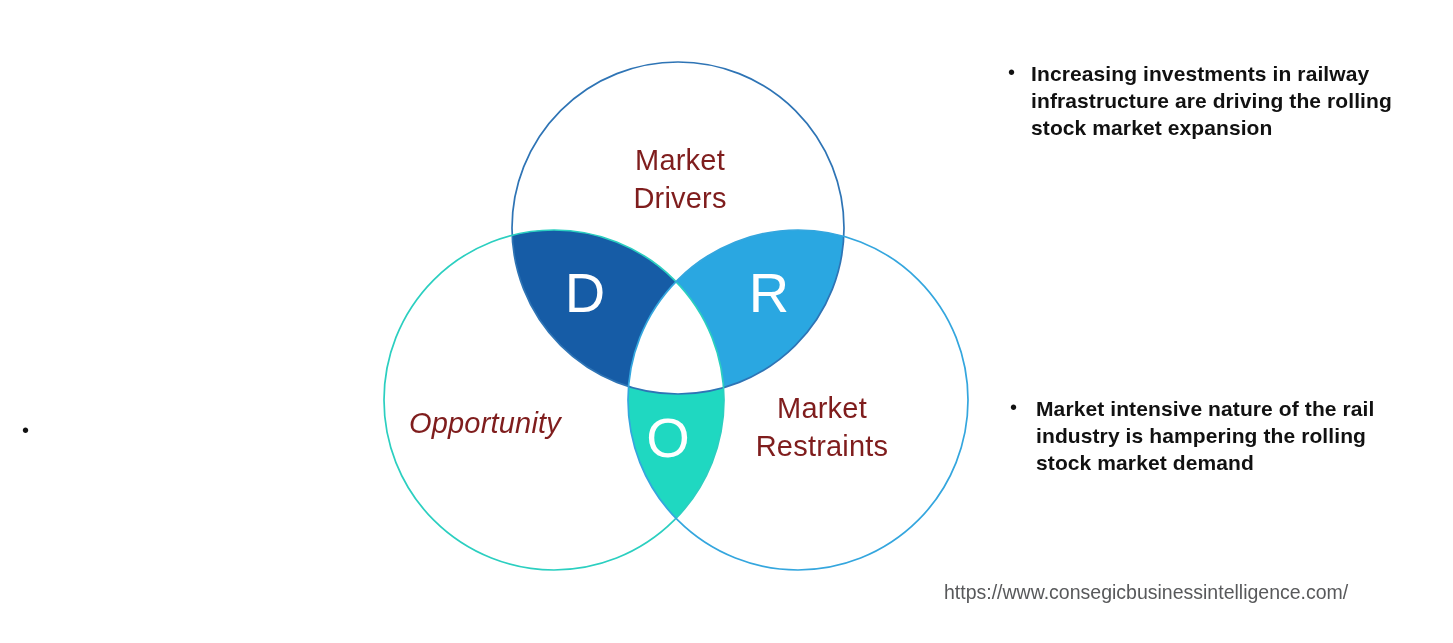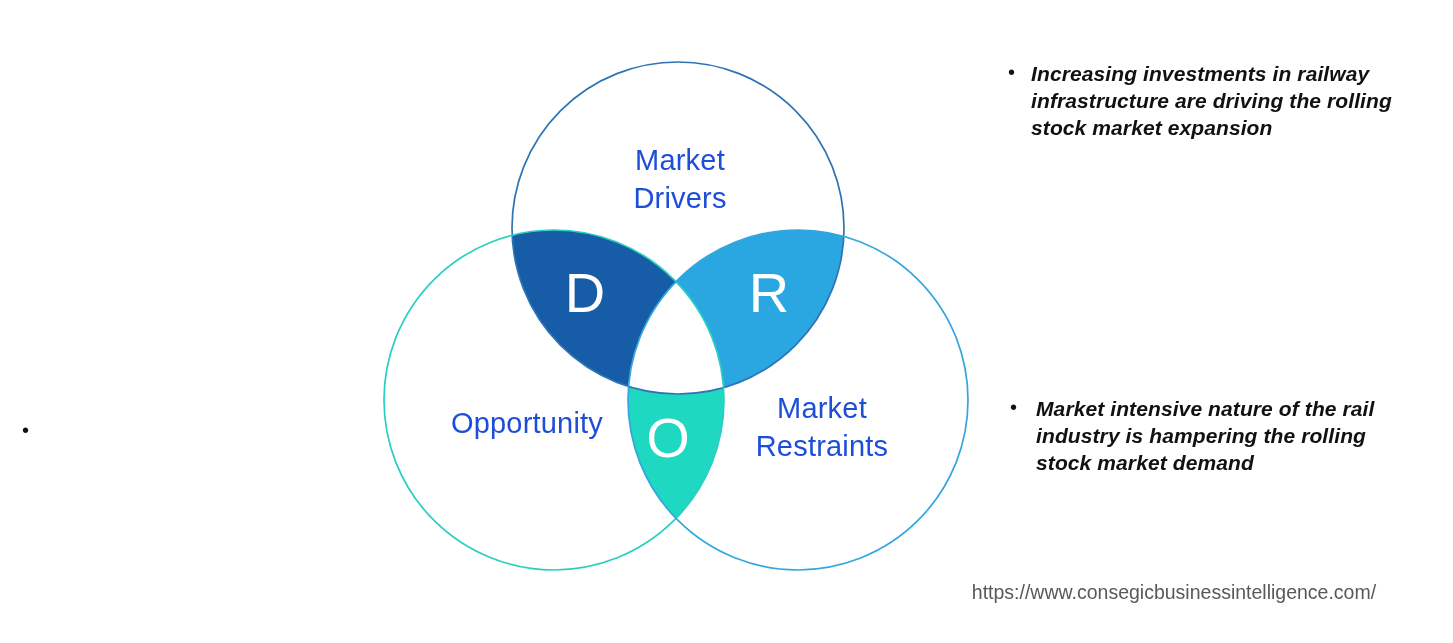--- a/index.html
+++ b/index.html
@@ -21,21 +21,21 @@
     position: absolute;
     left: 0;
     top: 0;
     width: 1453px;
     height: 643px;
   }
   .abs { position: absolute; }
   .preline { white-space: pre-line; }
 
   .circle-label {
-    color: #1d4ed8;
+    color: #7f1d1d;
     font-size: 29px;
     line-height: 38px;
     text-align: center;
     letter-spacing: 0.2px;
   }
   .lens-letter {
     color: #ffffff;
     font-size: 56px;
     line-height: 60px;
     text-align: center;
@@ -51,27 +51,26 @@
     font-size: 20px;
     line-height: 24px;
     flex: 0 0 auto;
   }
   .bullet-text {
     color: #111111;
     font-size: 21px;
     line-height: 27px;
     font-weight: 600;
     letter-spacing: 0.1px;
-    font-style: italic;
   }
   .footer-url {
     color: #58595b;
     font-size: 19.5px;
     line-height: 24px;
-    text-align: center;
+    text-align: left;
   }
 </style>
 </head>
 <body>
 
 <div class="stage">
 
   <svg class="venn-svg" viewBox="0 0 1453 643">
     <defs>
       <clipPath id="clipTop">
@@ -102,21 +101,21 @@
     </g>
 
     <circle cx="678" cy="228" r="166" fill="none" stroke-width="1.7" stroke="#2E74B5"></circle>
     <circle cx="554" cy="400" r="170" fill="none" stroke-width="1.7" stroke="#2BCFC0"></circle>
     <circle cx="798" cy="400" r="170" fill="none" stroke-width="1.7" stroke="#34A6DE"></circle>
   </svg>
 
   <div class="abs circle-label preline" style="left:560px; top:141px; width:240px;">Market
 Drivers</div>
 
-  <div class="abs circle-label" style="left:407px; top:404px; width:240px;">Opportunity</div>
+  <div class="abs circle-label" style="left:365px; top:404px; width:240px;font-style:italic;">Opportunity</div>
 
   <div class="abs circle-label preline" style="left:702px; top:389px; width:240px;">Market
 Restraints</div>
 
   <div class="abs lens-letter" style="left:535px; top:263px;">D</div>
 
   <div class="abs lens-letter" style="left:719px; top:263px;">R</div>
 
   <div class="abs lens-letter" style="left:618px; top:408px;">O</div>
 

